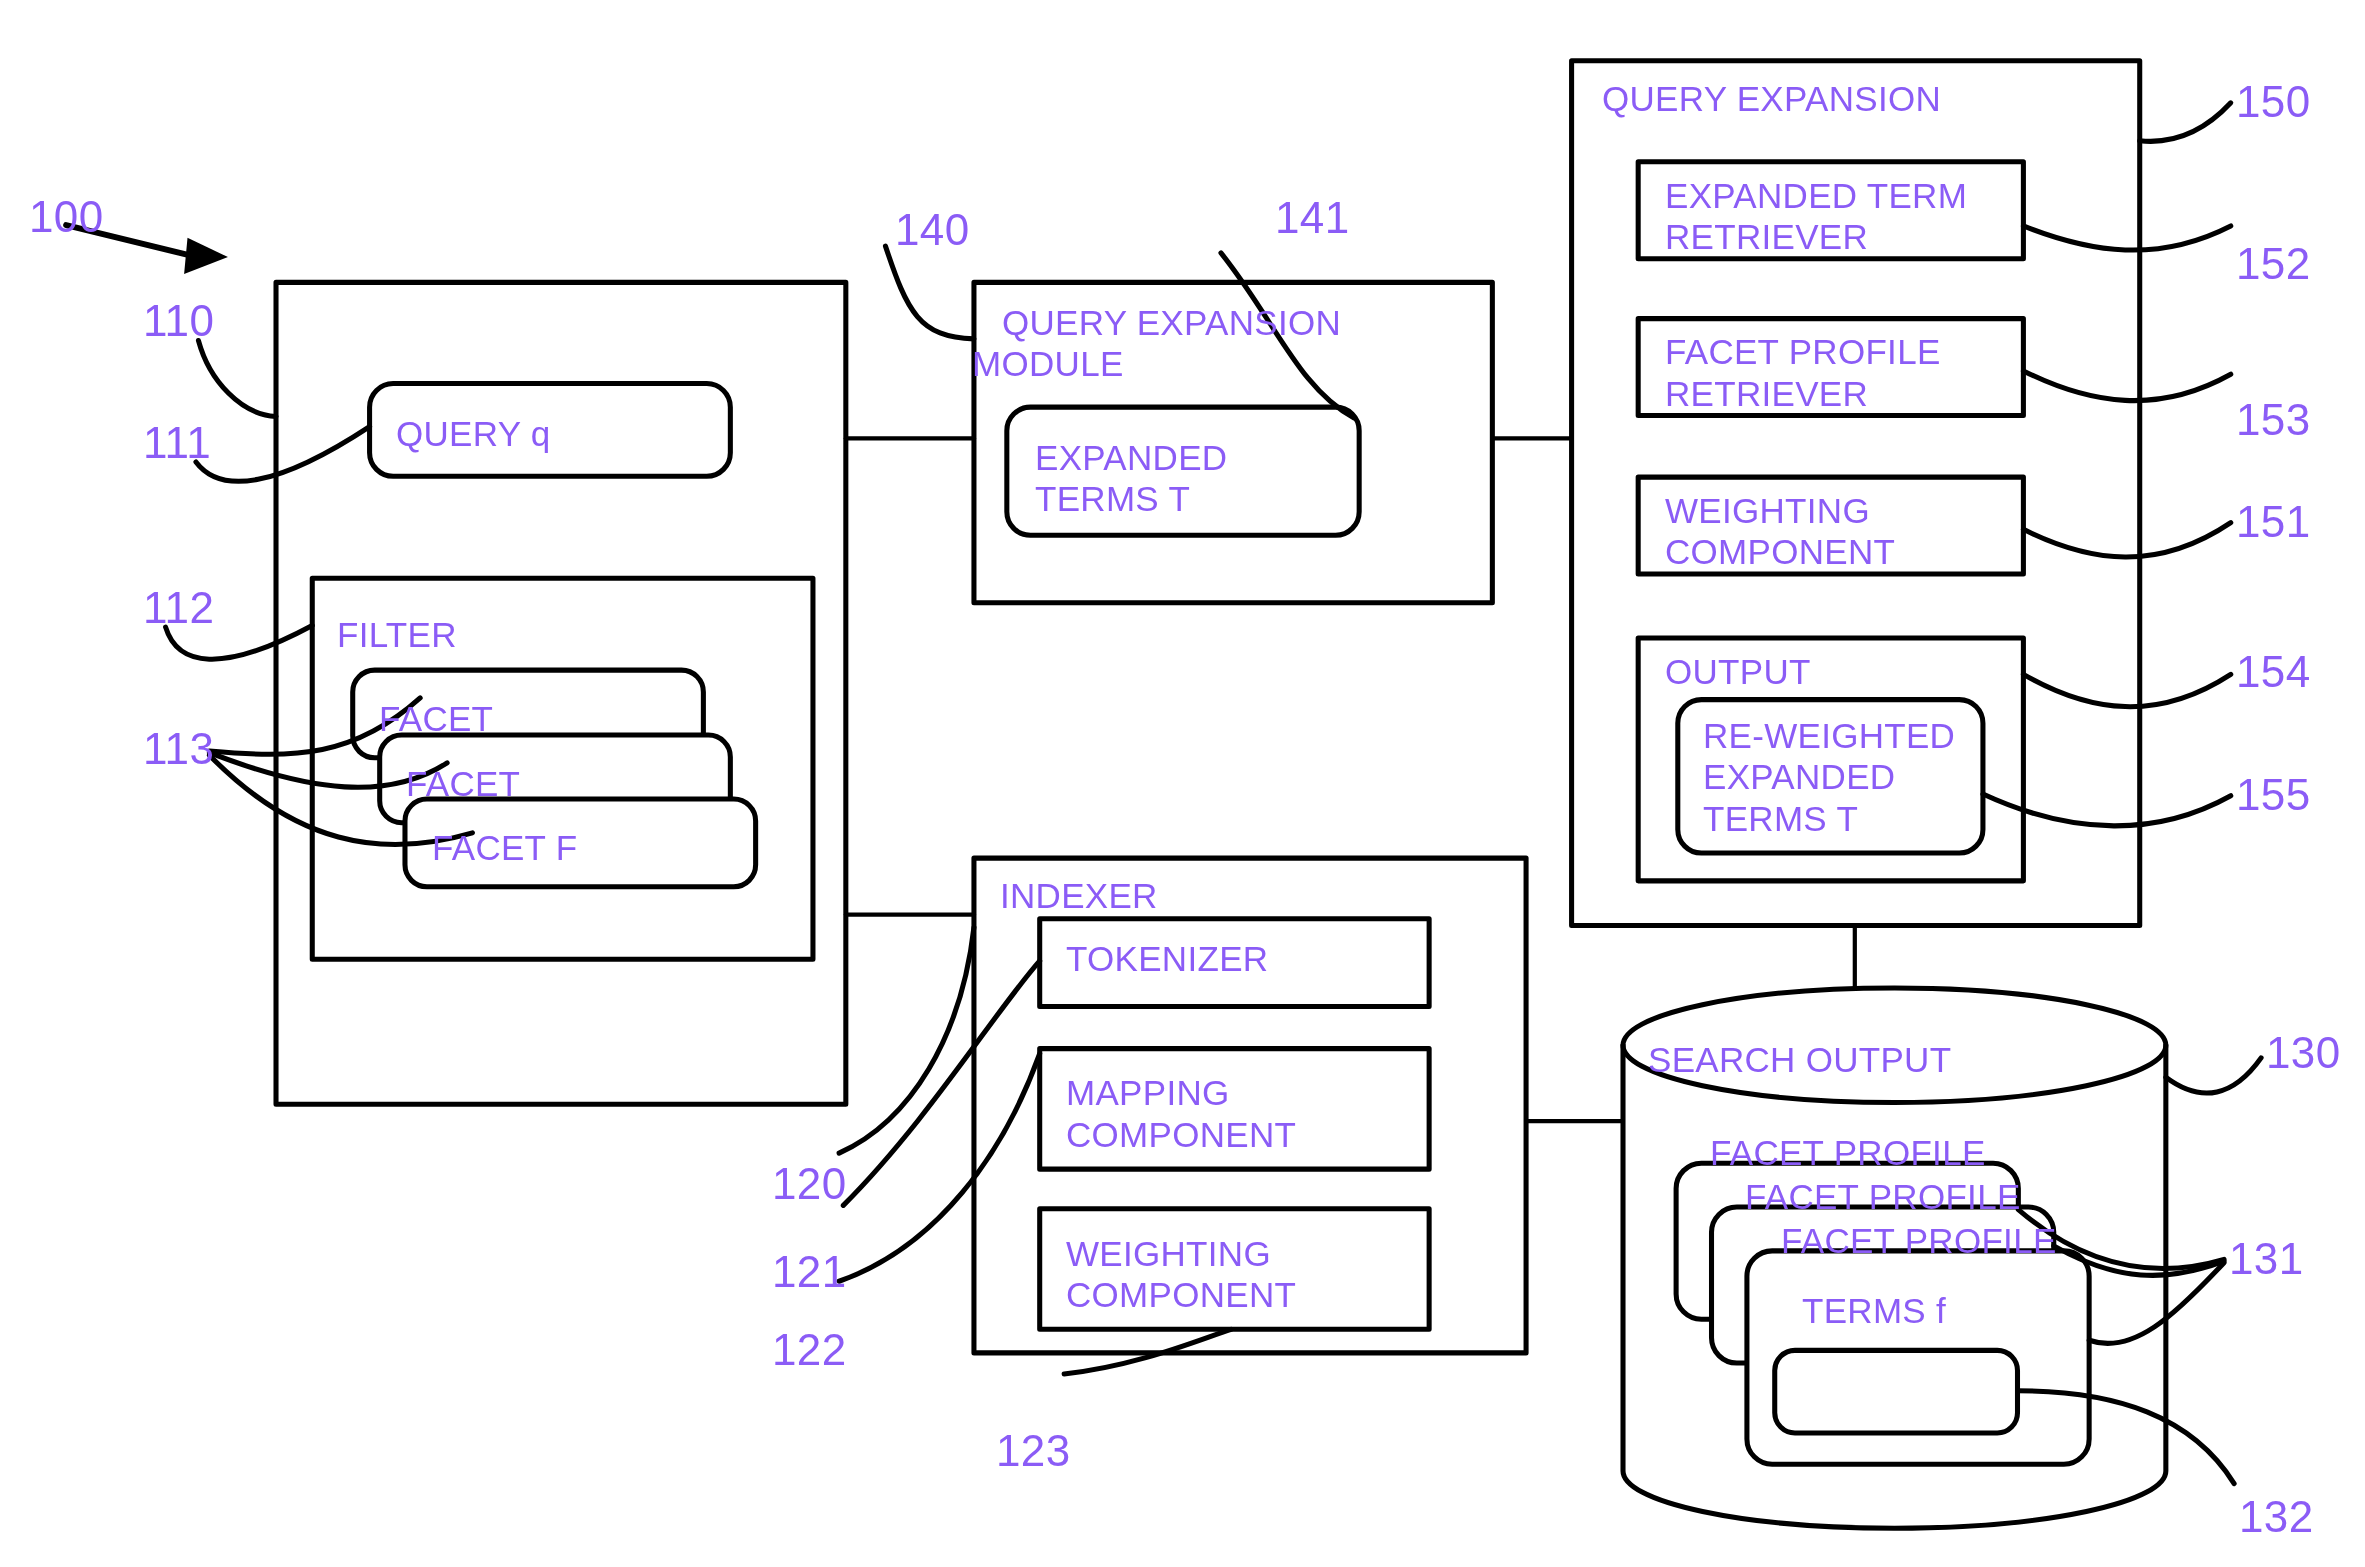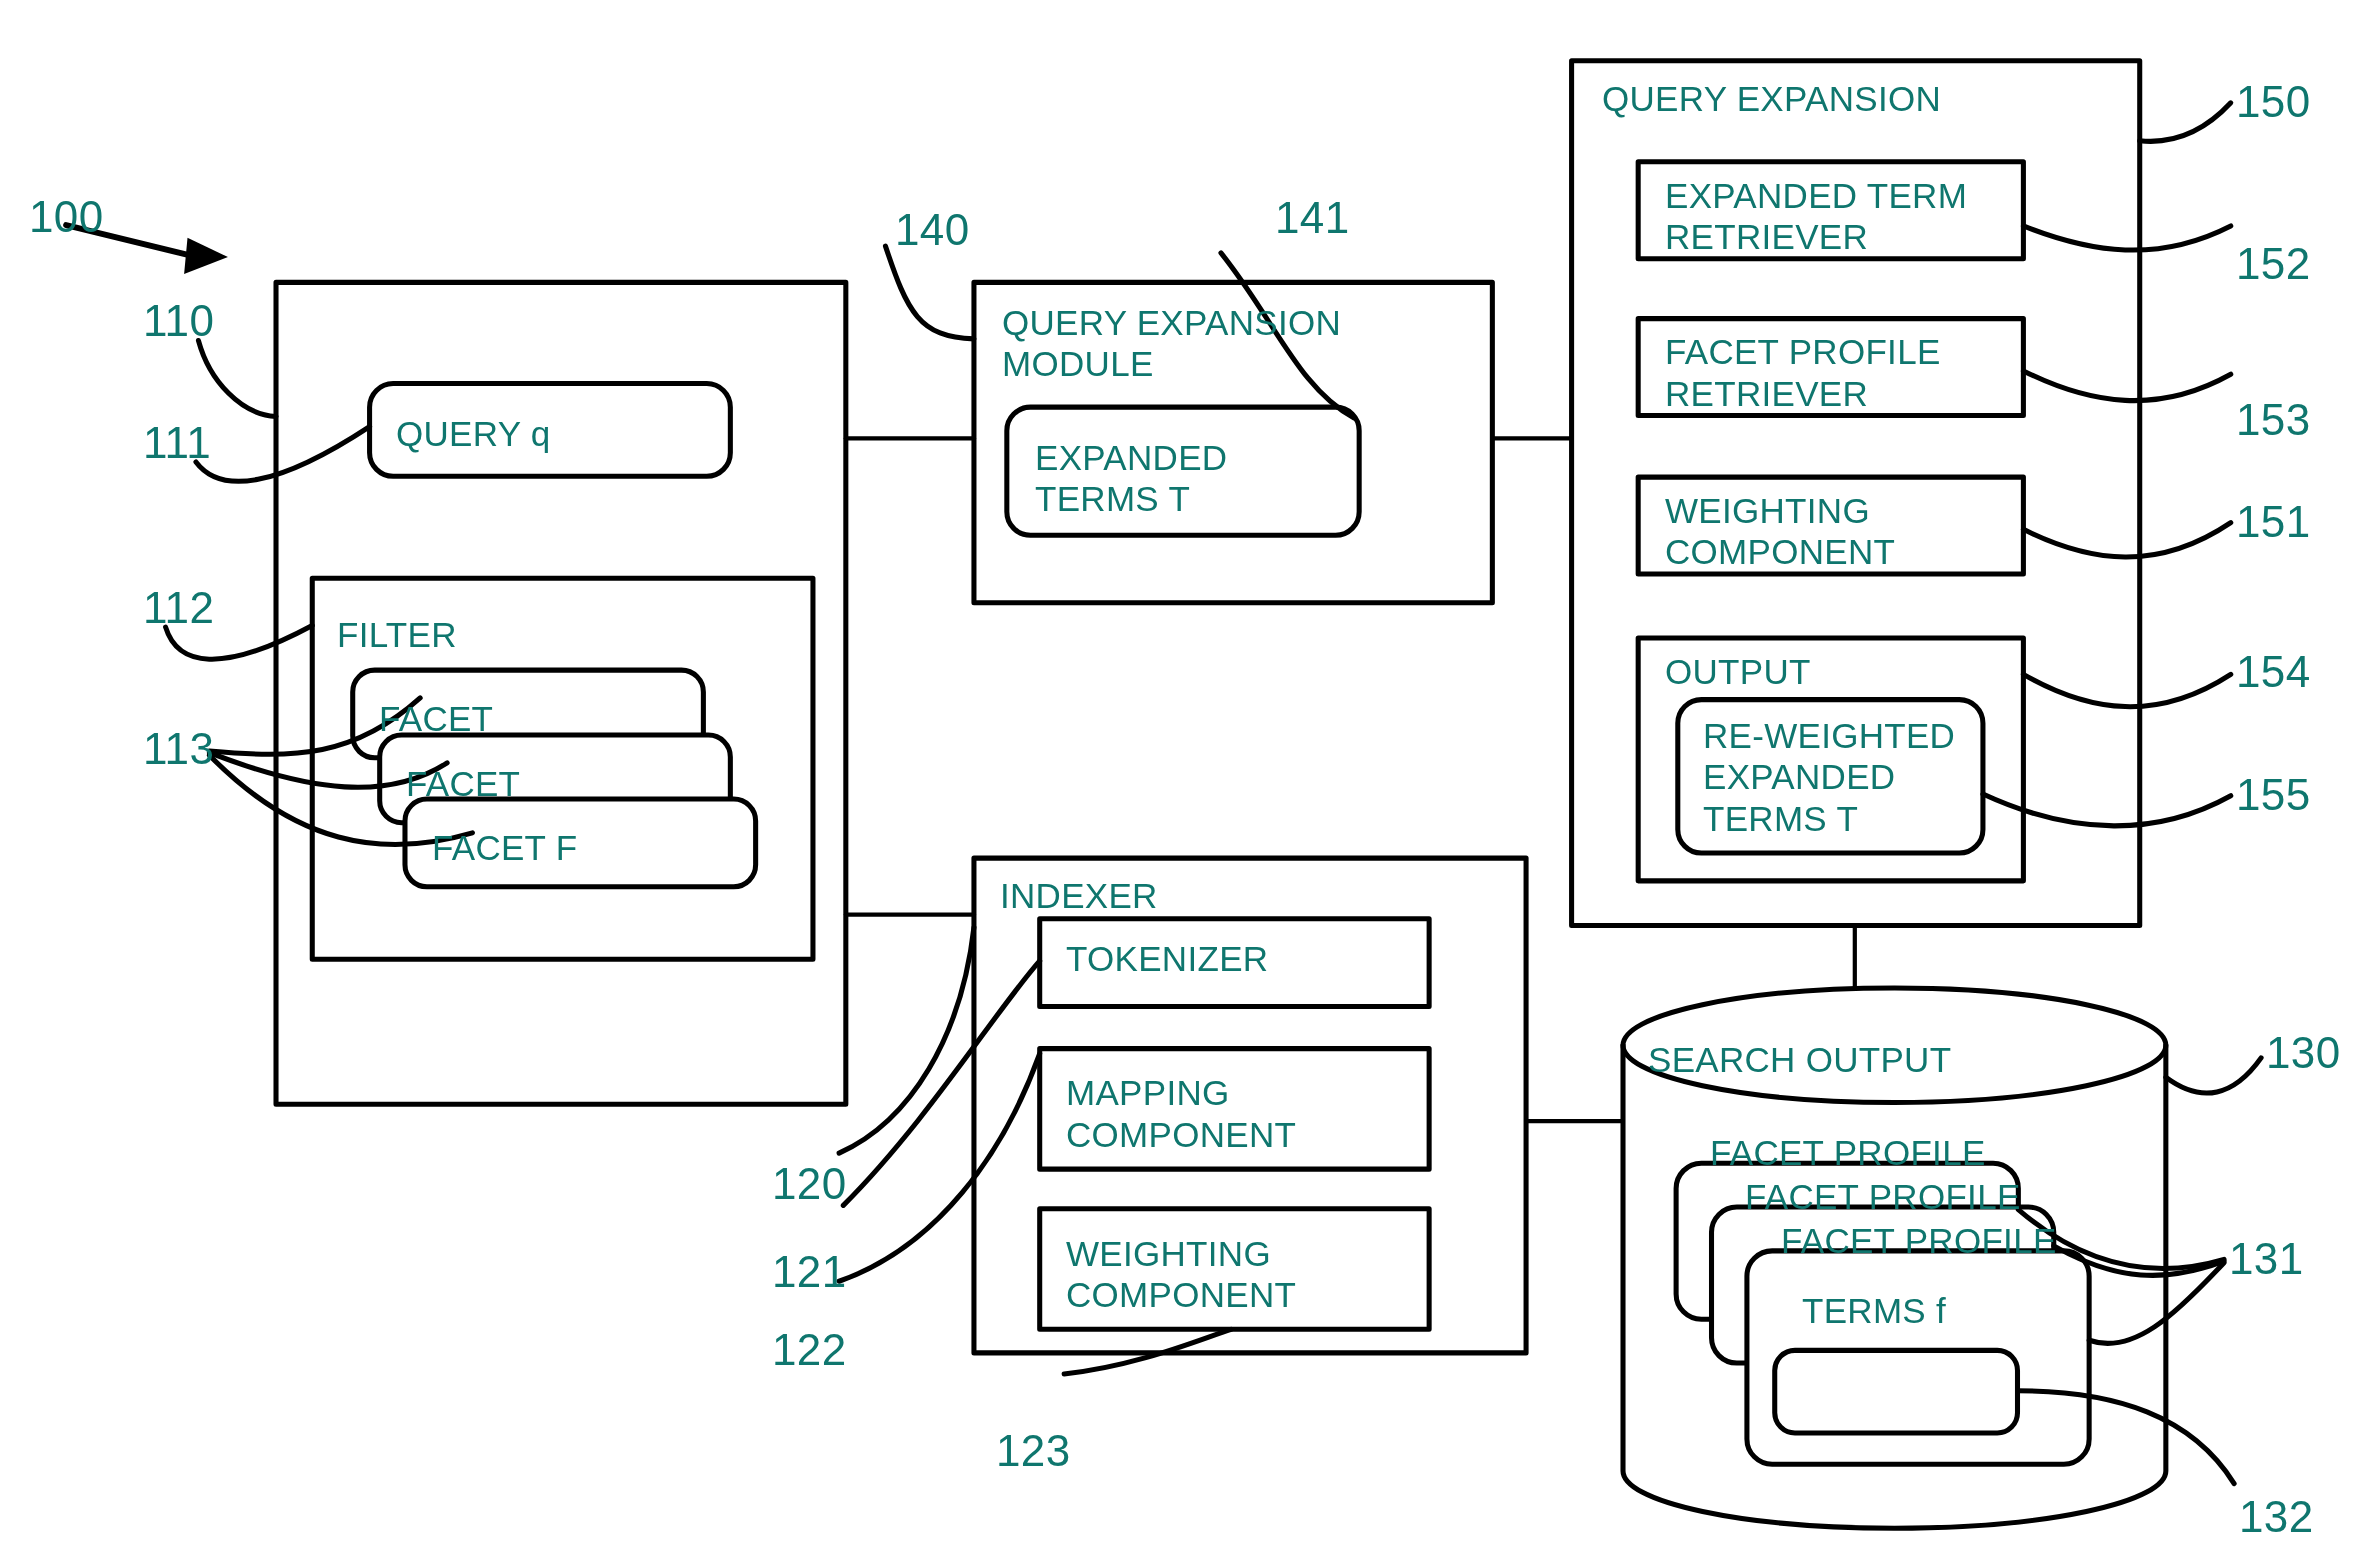--- a/index.html
+++ b/index.html
@@ -19,21 +19,21 @@
   }
   #diagram-svg {
     position: absolute;
     left: 0;
     top: 0;
     width: 2366px;
     height: 1567px;
   }
   .box-label, .ref-num {
     position: absolute;
-    color: #0f766e;
+    color: #8b5cf6;
     white-space: pre;
     line-height: 1.18;
   }
   .box-label {
     font-size: 35px;
     letter-spacing: 0.3px;
   }
   .ref-num {
     font-size: 44px;
     letter-spacing: 0.4px;
@@ -162,21 +162,21 @@
   <div class="ref-num" style="left:2229px; top:1233px;">131</div>
   <div class="ref-num" style="left:2239px; top:1491px;">132</div>
 
   <div class="box-label" style="left:396px; top:413px;">QUERY q</div>
   <div class="box-label" style="left:337px; top:614px;">FILTER</div>
   <div class="box-label" style="left:379px; top:698px;">FACET</div>
   <div class="box-label" style="left:406px; top:763px;">FACET</div>
   <div class="box-label" style="left:432px; top:827px;">FACET F</div>
 
   <div class="box-label" style="left:1002px; top:302px;">QUERY EXPANSION</div>
-  <div class="box-label" style="left:1002px; top:343px;">MODULE</div>
+  <div class="box-label" style="left:972px; top:343px;">MODULE</div>
   <div class="box-label" style="left:1035px; top:437px;">EXPANDED</div>
   <div class="box-label" style="left:1035px; top:478px;">TERMS T</div>
 
   <div class="box-label" style="left:1602px; top:78px;">QUERY EXPANSION</div>
 
   <div class="box-label" style="left:1665px; top:175px;">EXPANDED TERM</div>
   <div class="box-label" style="left:1665px; top:216px;">RETRIEVER</div>
 
   <div class="box-label" style="left:1665px; top:331px;">FACET PROFILE</div>
   <div class="box-label" style="left:1665px; top:373px;">RETRIEVER</div>

